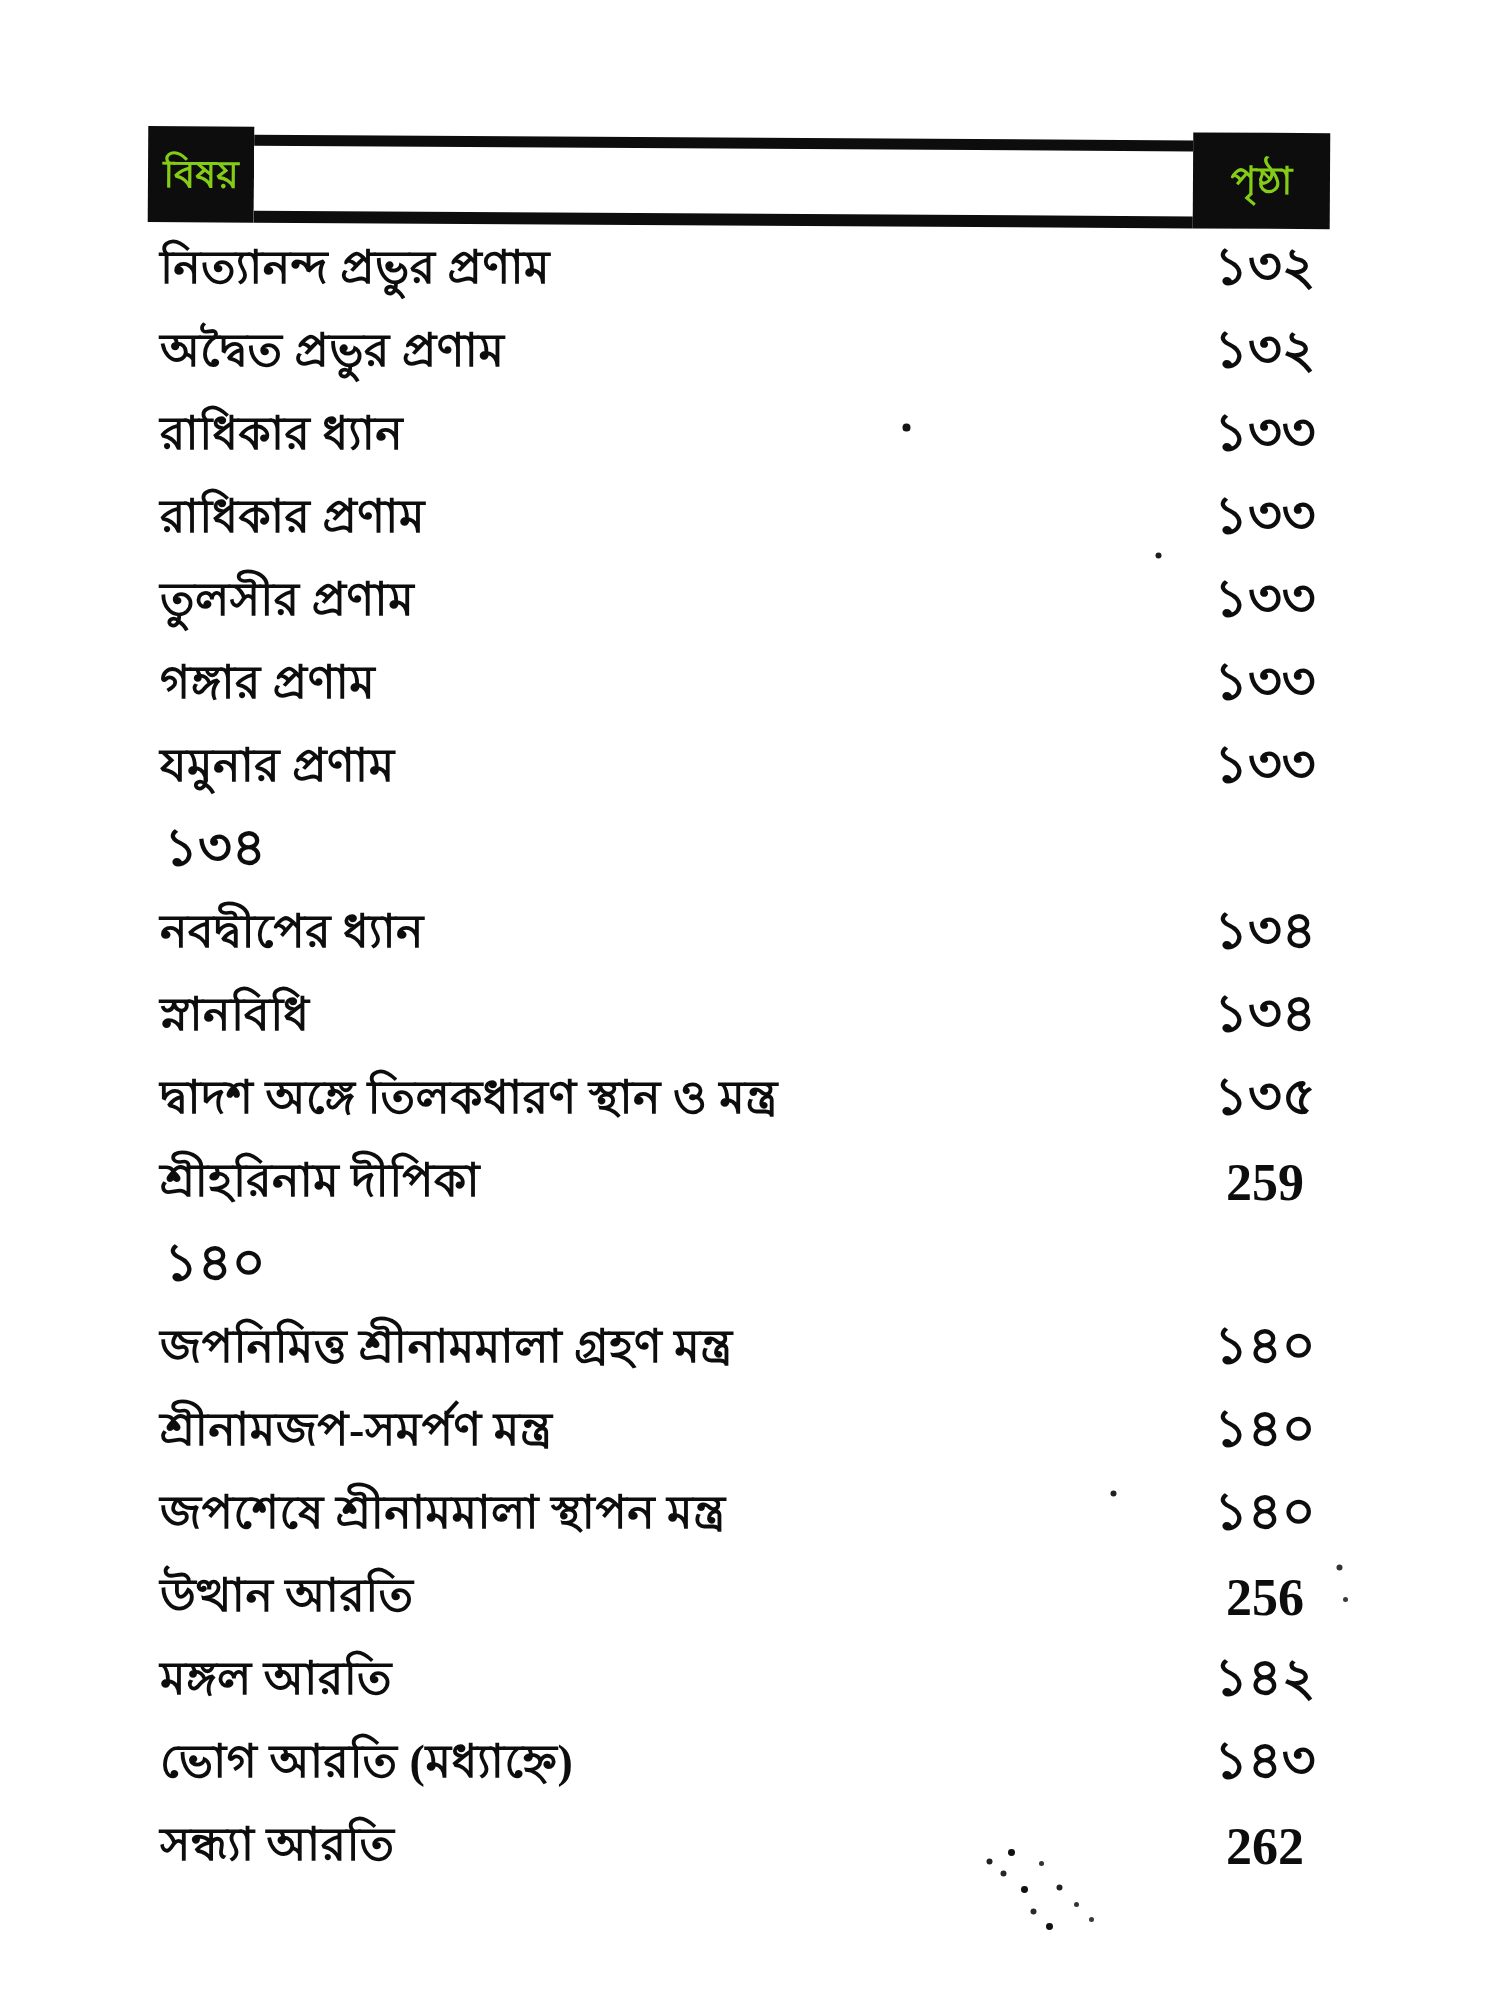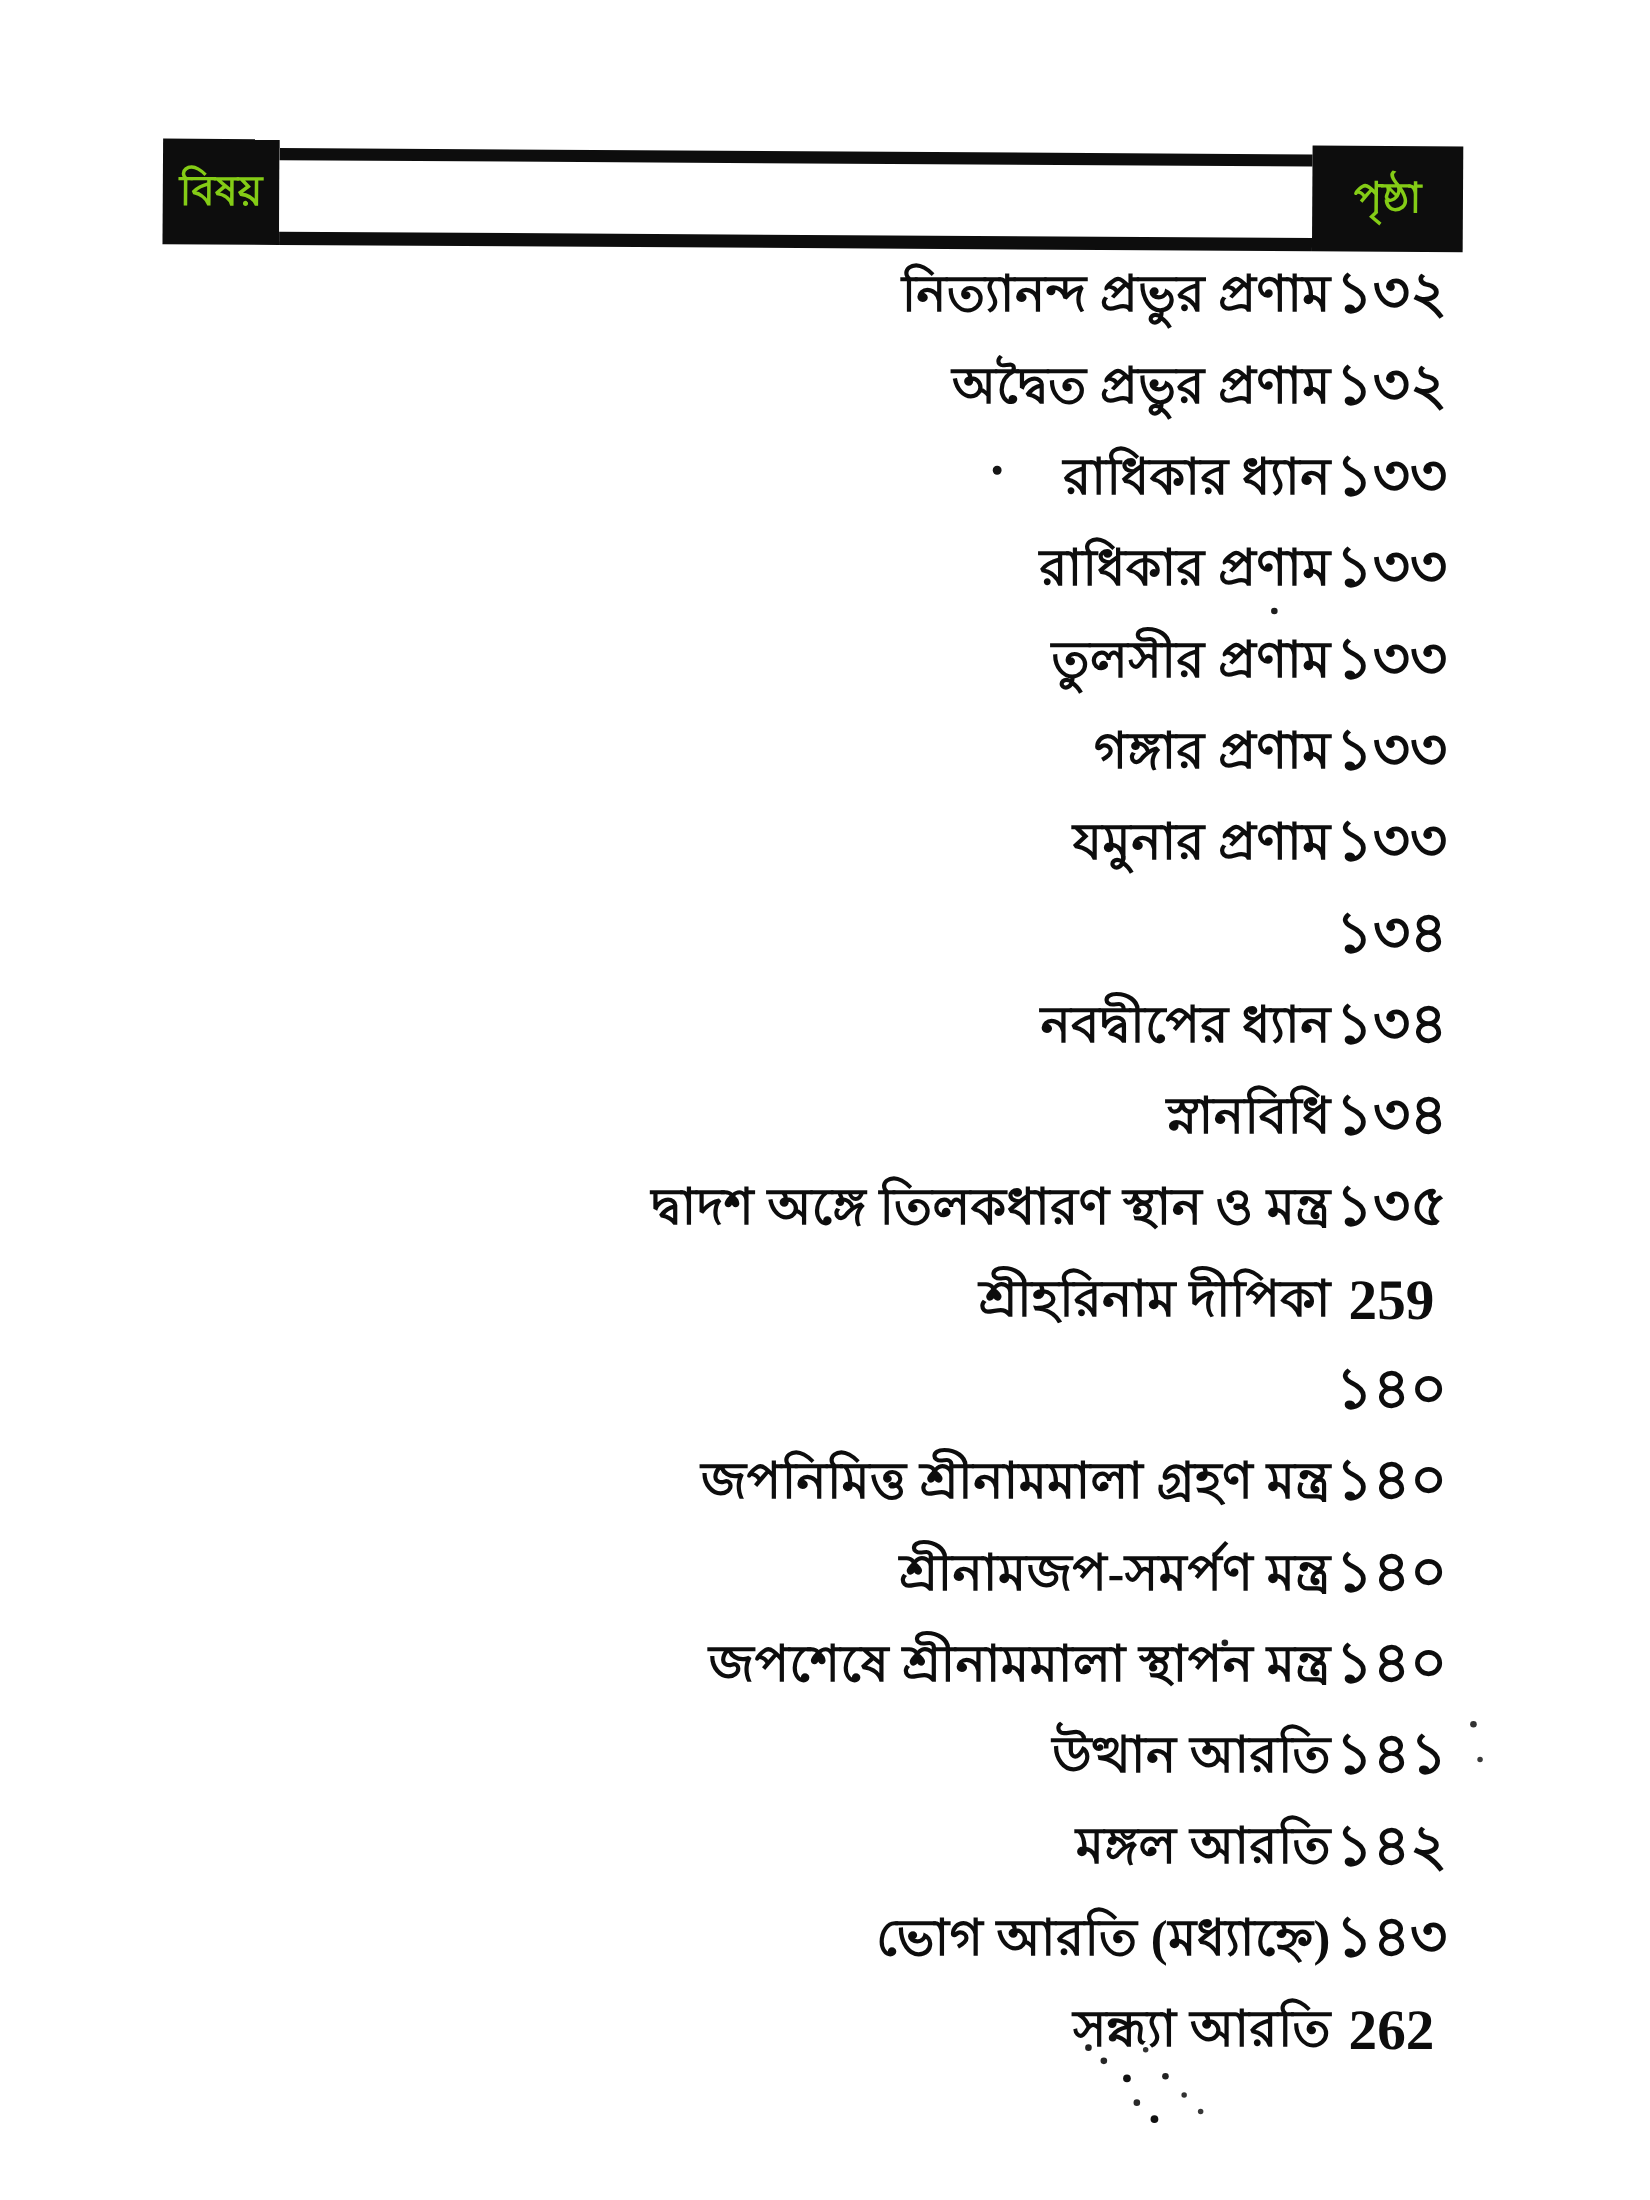--- a/index.html
+++ b/index.html
@@ -57,21 +57,21 @@
   .toc-list {
     position: absolute;
     left: 148px;
     top: 228px;
     width: 1182px;
   }
   .toc-row {
     height: 83px;
     display: flex;
     align-items: center;
-    justify-content: flex-end;
+    justify-content: space-between;
     padding-left: 12px;
     padding-right: 10px;
     box-sizing: border-box;
     font-family: Liberation Serif, serif;
   }
   .toc-title {
     font-size: 46px;
     font-weight: bold;
     white-space: nowrap;
     letter-spacing: 0.5px;
@@ -201,21 +201,21 @@
     <span class="toc-page">১৪০</span>
   </div>
 
   <div class="toc-row">
     <span class="toc-title">জপশেষে শ্রীনামমালা স্থাপন মন্ত্র</span>
     <span class="toc-page">১৪০</span>
   </div>
 
   <div class="toc-row">
     <span class="toc-title">উত্থান আরতি</span>
-    <span class="toc-page">১৪১</span>
+    <span class="toc-page">256</span>
   </div>
 
   <div class="toc-row">
     <span class="toc-title">মঙ্গল আরতি</span>
     <span class="toc-page">১৪২</span>
   </div>
 
   <div class="toc-row">
     <span class="toc-title">ভোগ আরতি (মধ্যাহ্নে)</span>
     <span class="toc-page">১৪৩</span>

